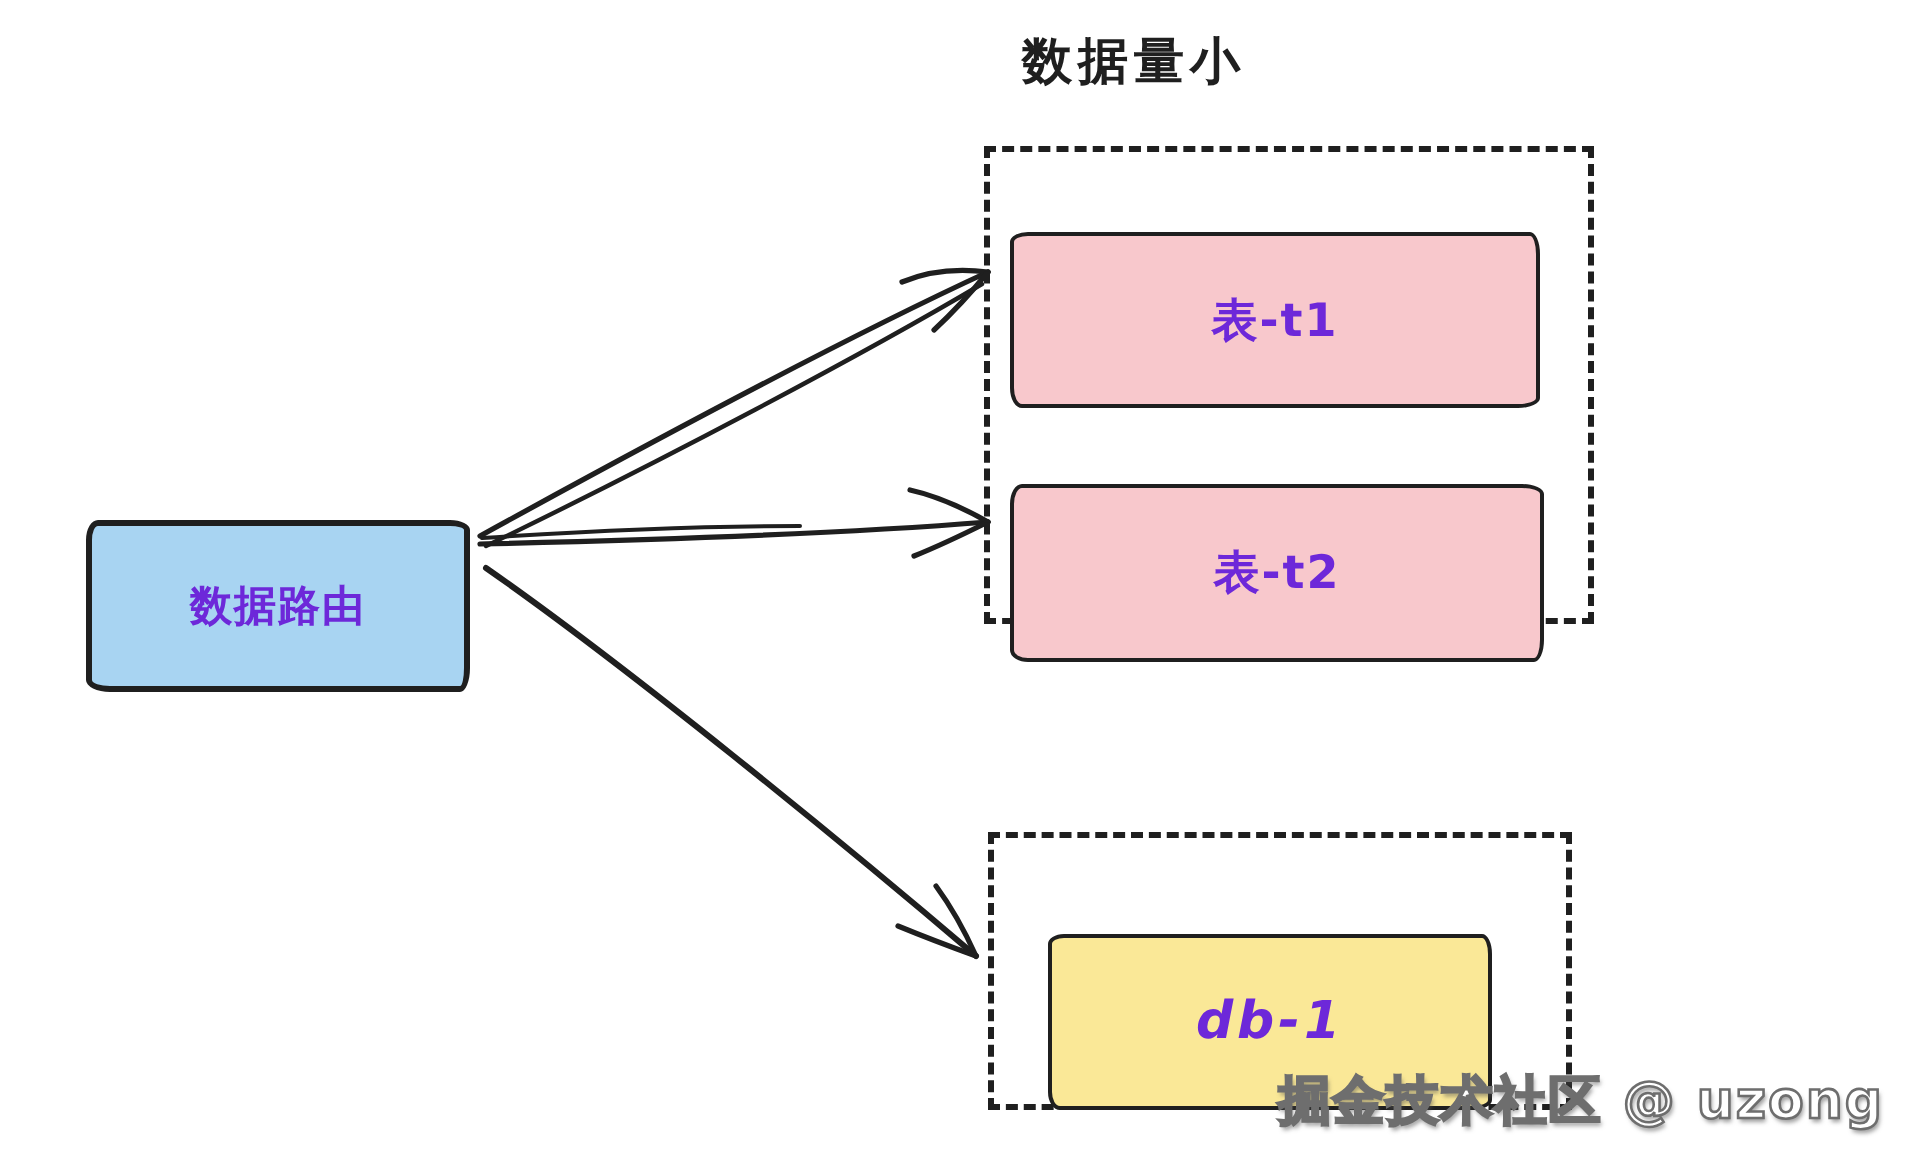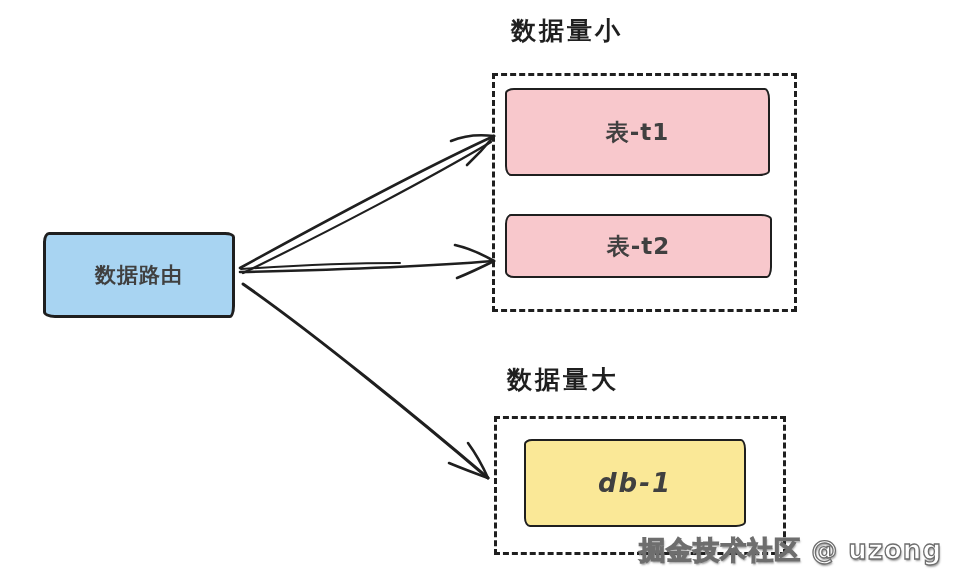--- a/index.html
+++ b/index.html
@@ -24,41 +24,42 @@
     pointer-events: none;
   }
   .node {
     position: absolute;
     display: flex;
     align-items: center;
     justify-content: center;
     box-sizing: border-box;
     border: 3px solid #1f1f1f;
     font-weight: bold;
-    color: #404040;
+    color: #6d28d9;
     font-size: 23px;
     letter-spacing: 1px;
+    margin-top: 28px;
   }
   .node.router {
     left: 43px;  top: 232px;
     width: 192px; height: 86px;
     background: #a8d4f2;
     border-radius: 6px 10px 5px 12px / 10px 5px 12px 6px;
     font-size: 21px;
   }
   .node.table1 {
     left: 505px; top: 88px;
     width: 265px; height: 88px;
     background: #f8c8cc;
     border-width: 2.5px;
     border-radius: 9px 5px 11px 6px / 5px 11px 5px 10px;
   }
   .node.table2 {
     left: 505px; top: 214px;
-    width: 267px; height: 64px;
+    width: 267px; height: 89px;
     background: #f8c8cc;
     border-width: 2.5px;
     border-radius: 6px 11px 5px 9px / 10px 5px 11px 6px;
   }
   .node.db {
     left: 524px; top: 439px;
     width: 222px; height: 88px;
     background: #fae897;
     border-width: 2.5px;
     border-radius: 8px 5px 10px 6px / 5px 10px 5px 9px;
@@ -136,21 +137,20 @@
   </div>
 
   <div class="node table2">
     <span>表-t2</span>
   </div>
 
   <div class="node router">
     <span>数据路由</span>
   </div>
 
-  <div class="group-title large">数据量大</div>
 
   <div class="dashed-box large"></div>
 
   <div class="node db">
     <span>db-1</span>
   </div>
 
   <div class="watermark">掘金技术社区 @ uzong</div>
 
 </div>

